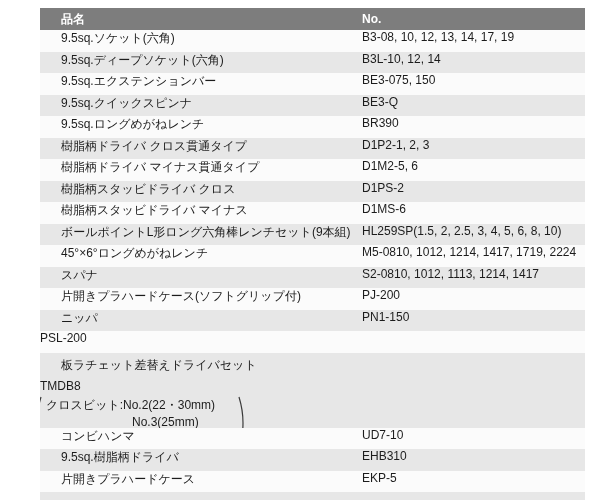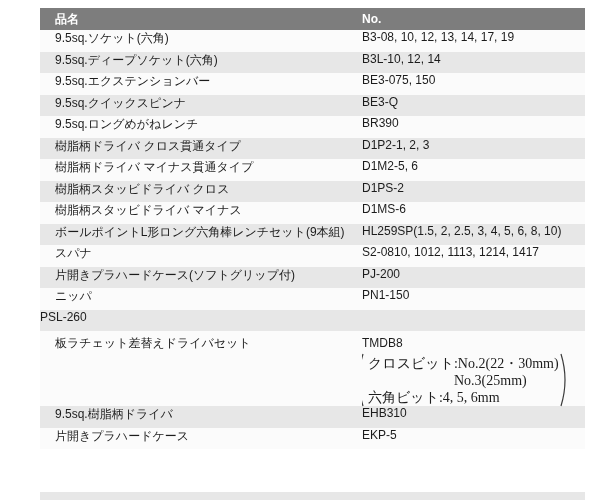--- a/index.html
+++ b/index.html
@@ -20,21 +20,21 @@
     display: flex;
     height: 22px;
     background: var(--header-bg, #7d7d7d);
     color: var(--header-text, #ffffff);
     font-weight: bold;
     font-size: 12px;
     align-items: center;
   }
   .cell.name {
     width: 322px;
-    padding-left: 15px;
+    padding-left: 21px;
     flex: none;
     white-space: nowrap;
     overflow: hidden;
   }
   .cell.no {
     flex: 1;
     white-space: nowrap;
     overflow: hidden;
   }
   .rows { width: 100%; }
@@ -42,37 +42,37 @@
     display: flex;
     height: 21.5px;
     align-items: flex-start;
     font-size: 12px;
     background: var(--row-bg, #fbfbfb);
   }
   .rows > .trow:nth-child(even) { background: var(--row-alt-bg, #e7e7e7); }
   .trow.tall {
     height: 75px;
     align-items: flex-start;
+    flex-direction: column;
   }
   .trow.tall .cell { padding-top: 4px; }
   .no-main { line-height: 16px; }
   .paren-block {
     display: flex;
     align-items: center;
     margin-left: -8px;
     margin-top: 2px;
   }
   .paren-icon { flex: none; display: block; }
   .bit-lines {
     width: 196px;
-    font-size: 14px;
+    font-size: 12px;
     line-height: 17px;
     padding-left: 4px;
     white-space: nowrap;
-    font-family: Liberation Serif, serif;
   }
   .bit-line.indent { padding-left: 86px; }
   .bottom-strip {
     position: absolute;
     left: 40px; top: 492px;
     width: 545px; height: 8px;
     background: var(--row-alt-bg, #e7e7e7);
   }
 </style>
 </head>
@@ -121,33 +121,37 @@
       </div>
       <div class="trow">
         <div class="cell name">樹脂柄スタッビドライバ マイナス</div>
         <div class="cell no">D1MS-6</div>
       </div>
       <div class="trow">
         <div class="cell name">ボールポイントL形ロング六角棒レンチセット(9本組)</div>
         <div class="cell no">HL259SP(1.5, 2, 2.5, 3, 4, 5, 6, 8, 10)</div>
       </div>
       <div class="trow">
+        <div class="cell name">45°×6°ロングめがねレンチ</div>
+        <div class="cell no">M5-0810, 1012, 1214, 1417, 1719, 2224</div>
+      </div>
+      <div class="trow">
         <div class="cell name">スパナ</div>
         <div class="cell no">S2-0810, 1012, 1113, 1214, 1417</div>
       </div>
       <div class="trow">
         <div class="cell name">片開きプラハードケース(ソフトグリップ付)</div>
         <div class="cell no">PJ-200</div>
       </div>
       <div class="trow">
         <div class="cell name">ニッパ</div>
         <div class="cell no">PN1-150</div>
       </div>
       <div class="trow">
-        <div class="cell no">PSL-260</div>
+        <div class="cell no">PSL-200</div>
       </div>
 
       <div class="trow tall">
         <div class="cell name">板ラチェット差替えドライバセット</div>
         <div class="cell no">
           <div class="no-main">TMDB8</div>
           <div class="paren-block">
             <svg class="paren-icon" width="10" height="54" viewBox="0 0 10 54">
                 <path d="M9,1 Q1,27 9,53" fill="none" stroke="#3a3a3a" stroke-width="1.2"></path>
               </svg>
@@ -157,20 +161,24 @@
               <div class="bit-line">六角ビット:4, 5, 6mm</div>
             </div>
             <svg class="paren-icon" width="10" height="54" viewBox="0 0 10 54">
                 <path d="M1,1 Q9,27 1,53" fill="none" stroke="#3a3a3a" stroke-width="1.2"></path>
               </svg>
           </div>
         </div>
       </div>
 
       <div class="trow">
+        <div class="cell name">コンビハンマ</div>
+        <div class="cell no">UD7-10</div>
+      </div>
+      <div class="trow">
         <div class="cell name">9.5sq.樹脂柄ドライバ</div>
         <div class="cell no">EHB310</div>
       </div>
       <div class="trow">
         <div class="cell name">片開きプラハードケース</div>
         <div class="cell no">EKP-5</div>
       </div>
     </div>
   </div>
 

